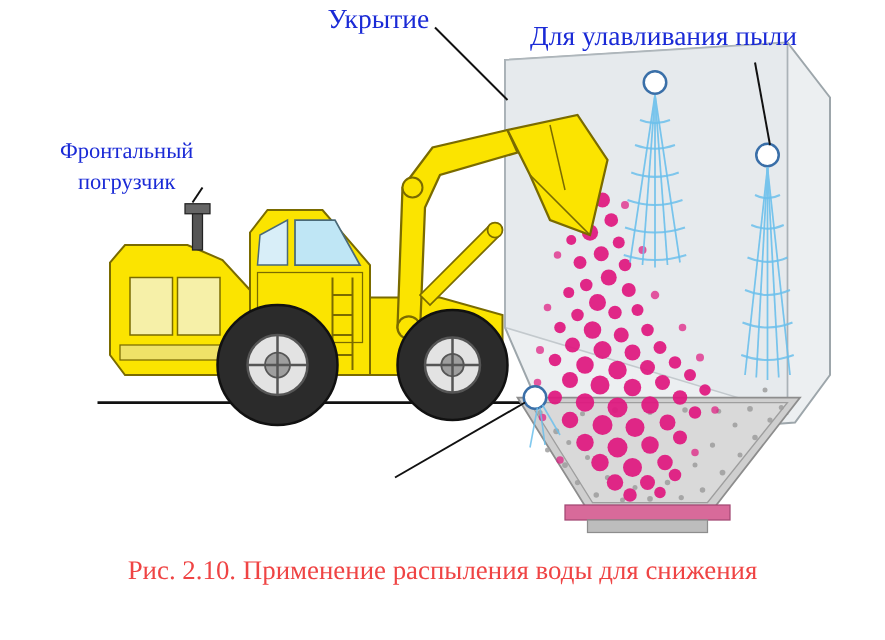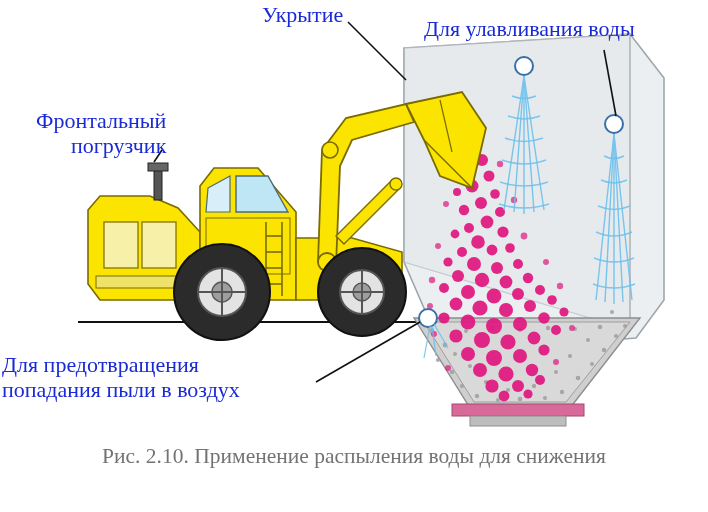--- a/index.html
+++ b/index.html
@@ -38,38 +38,38 @@
     left: 262px;
     top: 2px;
     font-size: 22px;
   }
   #label-dust-catch {
     left: 424px;
     top: 16px;
     font-size: 22px;
   }
   #label-loader {
-    left: 36px;
+    left: 48px;
     top: 108px;
-    font-size: 22px;
-    text-align: right;
+    font-size: 18px;
+    text-align: center;
   }
   #label-prevent {
     left: 2px;
     top: 352px;
     font-size: 22px;
     text-align: left;
   }
   #caption {
     position: absolute;
     left: 0;
     top: 442px;
     width: 708px;
     text-align: center;
-    color: #737373;
+    color: #ef4444;
     font-family: "Liberation Serif", serif;
     font-size: 21.5px;
     line-height: 28px;
   }
   #caption .cap-line {
     display: block;
   }
 </style>
 </head>
 <body>
@@ -319,25 +319,23 @@
       <line x1="348" y1="22" x2="406" y2="80"></line>
       <line x1="604" y1="50" x2="616" y2="116"></line>
       <line x1="154" y1="162" x2="162" y2="150"></line>
       <line x1="316" y1="382" x2="420" y2="322"></line>
     </g>
 
   </svg>
 
   <div class="label" id="label-ukrytie">Укрытие</div>
 
-  <div class="label" id="label-dust-catch">Для улавливания воды</div>
+  <div class="label" id="label-dust-catch">Для улавливания пыли</div>
 
   <div class="label" id="label-loader">Фронтальный
 погрузчик</div>
 
-  <div class="label" id="label-prevent">Для предотвращения
-попадания пыли в воздух</div>
 
   <div id="caption">
     <span class="cap-line">Рис. 2.10. Применение распыления воды для снижения</span>
   </div>
 
 </div>
 
 </body></html>

